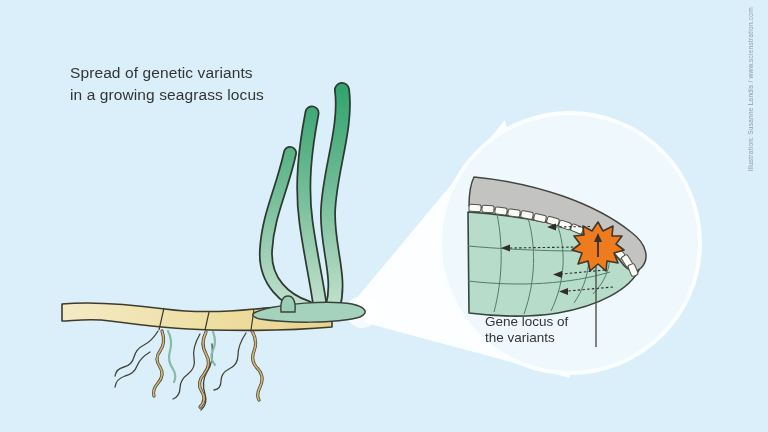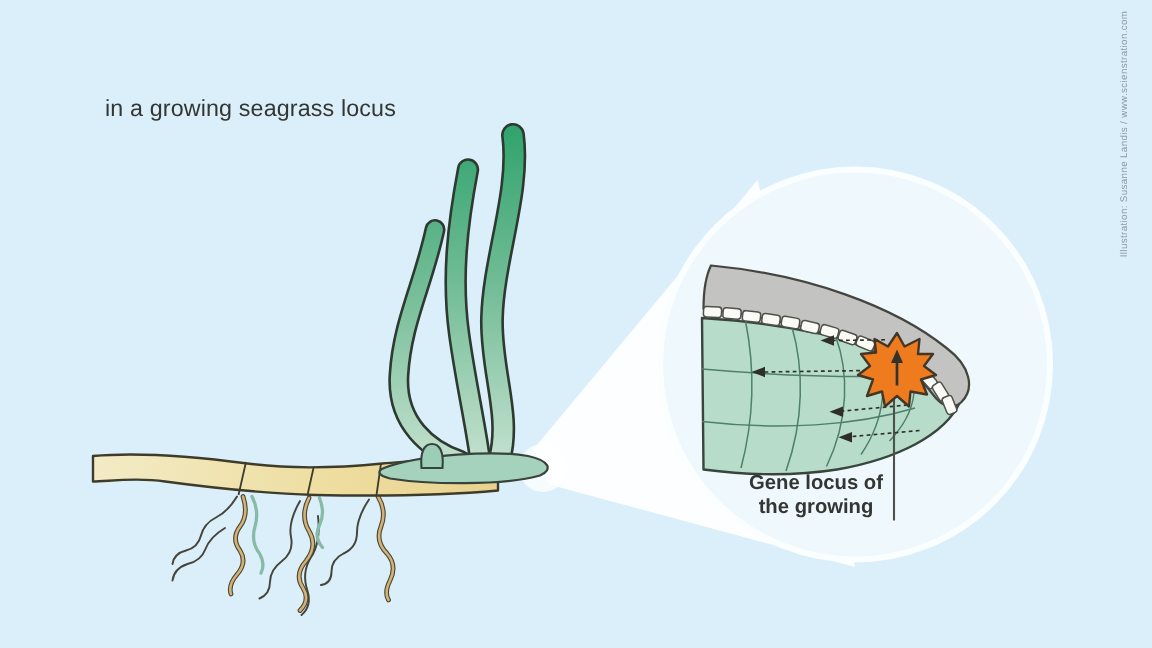--- a/index.html
+++ b/index.html
@@ -23,21 +23,21 @@
   }
   .credit{
     position:absolute;top:86px;left:672px;width:160px;height:11px;
     text-align:center;font-size:6.5px;letter-spacing:.25px;
     color:var(--credit-gray,#8b9aa6);
     transform:rotate(-90deg);
     white-space:nowrap;
   }
   .callout-label{
     position:absolute;left:485px;top:314px;width:118px;
-    text-align:center;font-size:13.5px;line-height:15.5px;font-weight:700;
+    text-align:left;font-size:13.5px;line-height:15.5px;font-weight:400;
     color:var(--text-dark,#333632);
   }
 </style>
 </head>
 <body>
 
 <div class="stage">
 
   <svg width="768" height="432" viewBox="0 0 768 432">
     <defs>
@@ -182,22 +182,23 @@
         <path d="M 312,113 C 305,150 301,185 306,222 C 310,252 317,283 320,306" stroke="url(#leafG)" stroke-width="11.5"></path>
         <path d="M 342,90 C 347,128 329,172 328,212 C 327,247 341,277 333,306" stroke="url(#leafG)" stroke-width="12.5"></path>
       </g>
 
       <path d="M 256,312 C 280,303 330,300 352,304 C 366,307 369,313 360,317 C 335,324 285,323 260,319 C 252,317 251,314 256,312 Z" fill="#a5d2bc" stroke="#38443b" stroke-width="1.5" stroke-linejoin="round"></path>
       <path d="M 281,312 C 280,301 283,296 288,296 C 293,296 296,301 295,312 Z" fill="#9ccdb6" stroke="#38443b" stroke-width="1.4"></path>
     </g>
   </svg>
 
   <div class="title">
+    <div>Spread of genetic variants</div>
     <div>in a growing seagrass locus</div>
   </div>
 
   <div class="callout-label">
     <div>Gene locus of</div>
-    <div>the growing</div>
+    <div>the variants</div>
   </div>
 
   <div class="credit">Illustration: Susanne Landis / www.scienstration.com</div>
 </div>
 
 </body></html>

